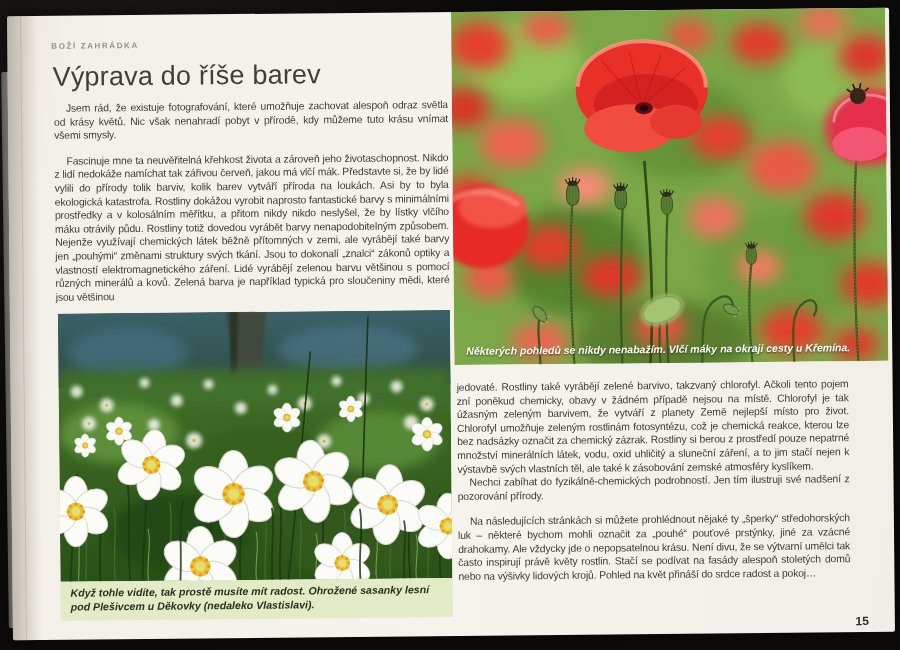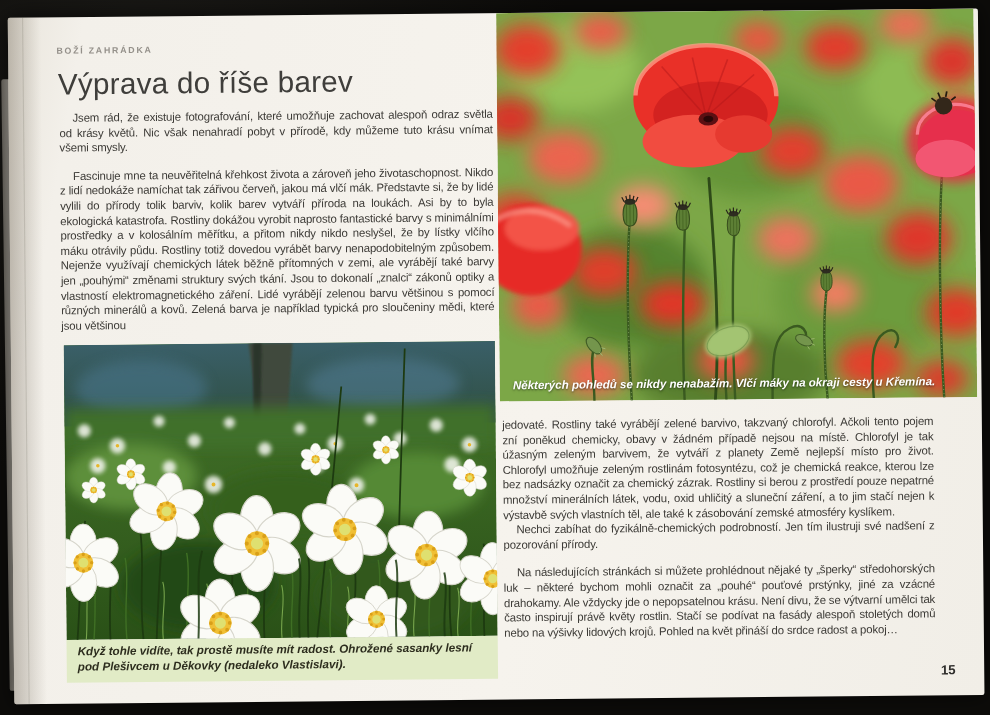--- a/index.html
+++ b/index.html
@@ -58,21 +58,21 @@
     position:absolute;left:12px;bottom:7px;right:10px;
     color:#ffffff;font-size:10.5px;font-weight:bold;font-style:italic;
     line-height:13px;text-shadow:0 1px 2px rgba(0,0,0,.55);
   }
   .strip-caption{
     background:#e1ebc6;color:#2d2d1e;
     font-size:10.6px;font-weight:bold;font-style:italic;line-height:13.5px;
     padding:5px 10px 7px 10px;
   }
   .page-number{
-    position:absolute;right:26px;bottom:16px;
+    position:absolute;right:26px;bottom:4px;
     font-size:12px;font-weight:bold;color:#2e2d2b;margin-top:48px;
   }
 </style>
 </head>
 <body>
 
 <div class="scan-bg"></div>
 <div class="under-pages"></div>
 
 <div class="book-page">

